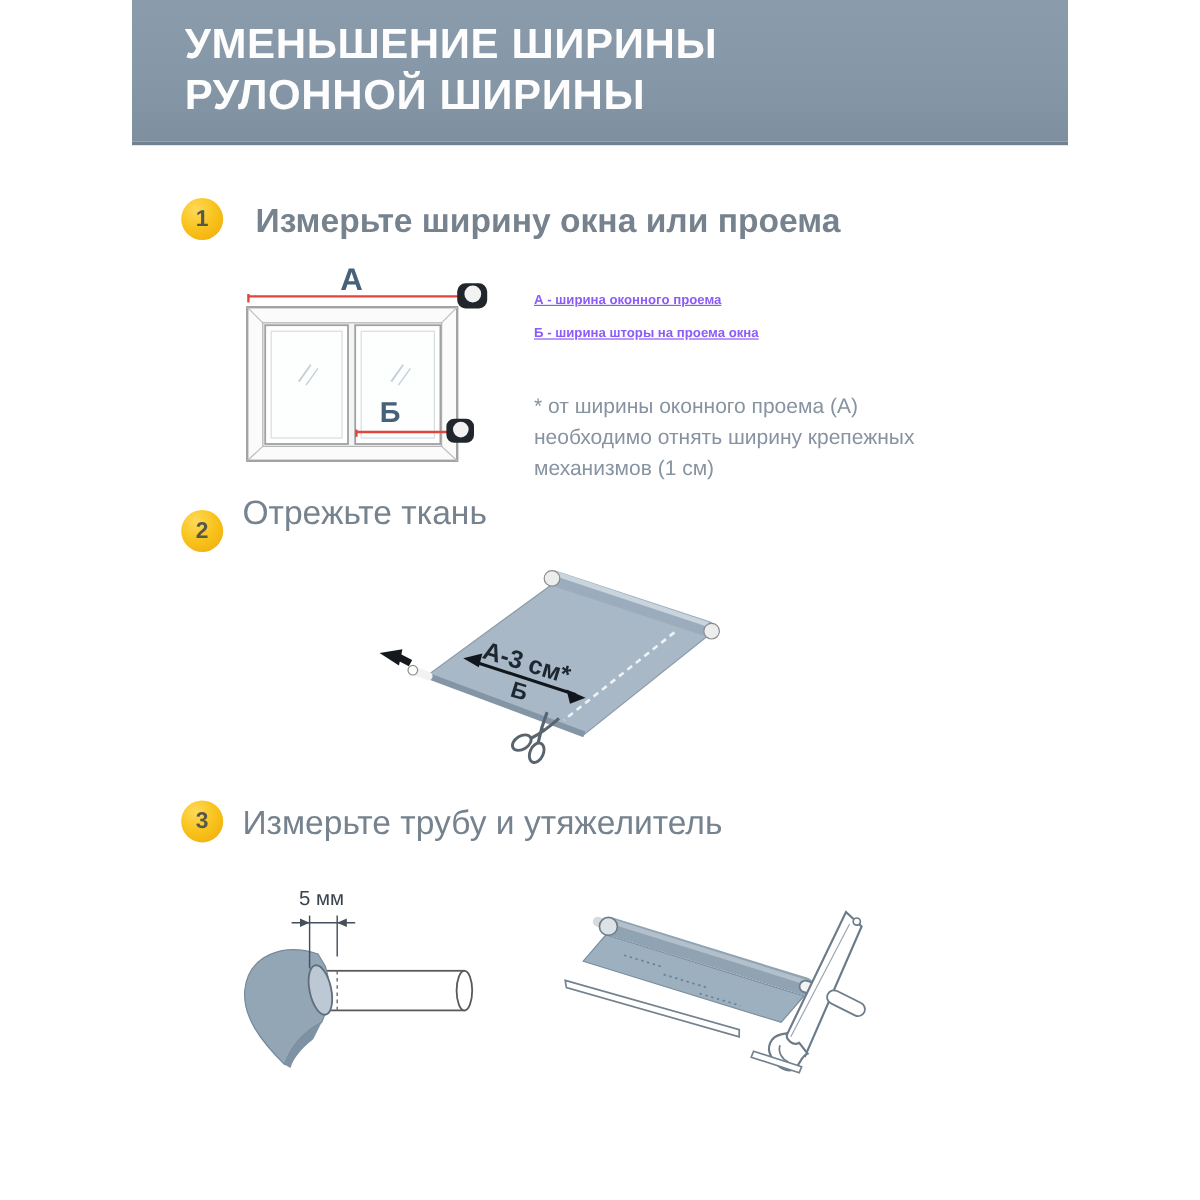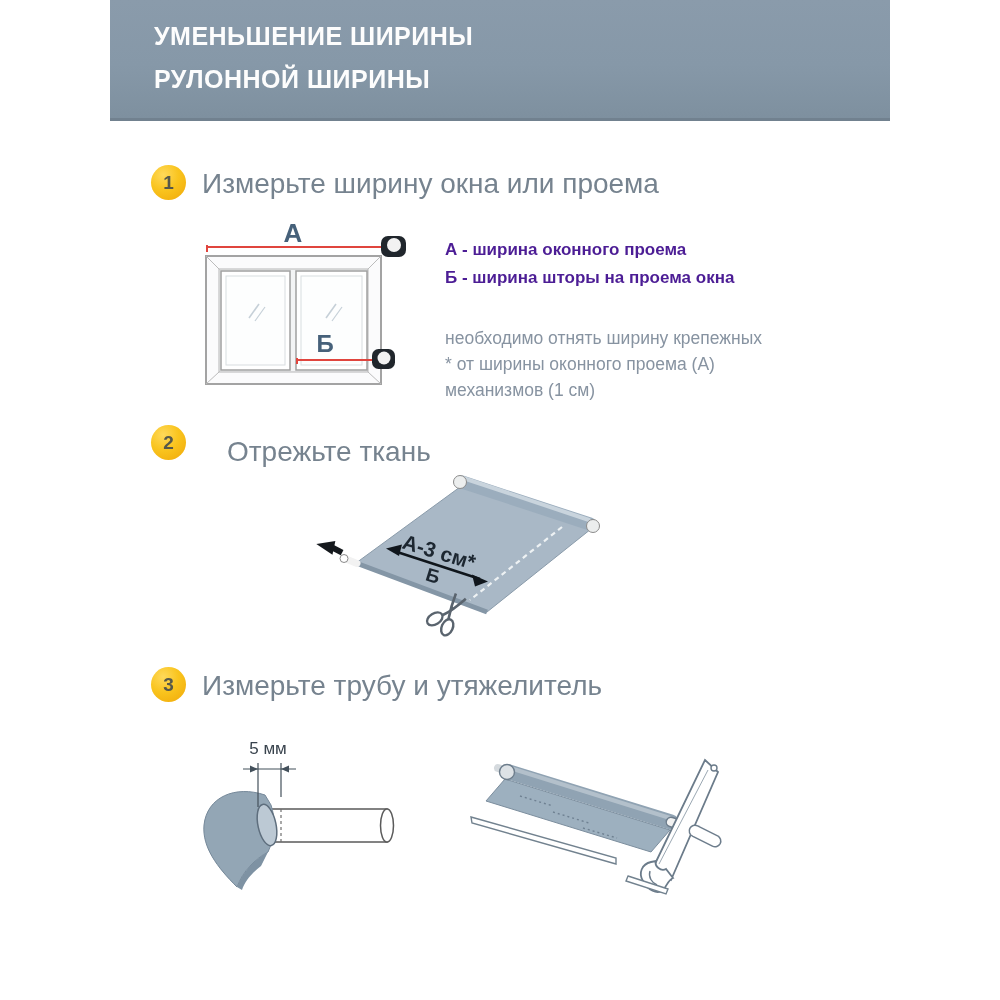--- a/index.html
+++ b/index.html
@@ -13,52 +13,52 @@
 
   
   .header {
     left:110px; top:0; width:780px; height:121px;
     background:linear-gradient(180deg,#8a9bab 0%, #8698a8 55%, #7e909f 100%);
     border-bottom:3px solid #71818f;
     box-sizing:border-box;
     padding:15px 0 0 44px;
   }
   .header .title-line {
-    color:#fdfdfd; font-size:25px; font-weight:700;
+    color:#fdfdfd; font-size:35px; font-weight:700;
     line-height:43px; letter-spacing:0.5px;
   }
 
   
   .step-circle {
     width:35px; height:35px; border-radius:50%;
     background:radial-gradient(circle at 35% 28%, #ffd95a 0%, #f9c41e 45%, #f0a808 100%);
     color:#56584a; font-size:19px; font-weight:700;
     display:flex; align-items:center; justify-content:center;
   }
   .step-title {
     font-size:28px; color:#76838f; white-space:nowrap;
   }
 
-  .legend { font-size:17px; font-weight:700; color:#4c1d95; line-height:28px; }
+  .legend { font-size:11px; font-weight:700; color:#8b5cf6; line-height:28px;text-decoration:underline; }
   .note   { font-size:17.5px; color:#8793a1; line-height:26px; }
 
   svg text { font-family:"Liberation Sans", sans-serif; }
 </style>
 </head>
 <body>
 
 <div class="abs header">
   <div class="title-line">УМЕНЬШЕНИЕ ШИРИНЫ</div>
   <div class="title-line">РУЛОННОЙ ШИРИНЫ</div>
 </div>
 
 <div class="abs step-circle" style="left:151px; top:165px;">
   <span>1</span>
 </div>
-<div class="abs step-title" style="left:202px; top:168px;">Измерьте ширину окна или проема</div>
+<div class="abs step-title" style="left:213px; top:168px;font-weight:bold;">Измерьте ширину окна или проема</div>
 
 <svg class="abs" style="left:195px; top:220px;" width="245" height="190" viewBox="0 0 245 190">
 
   <rect x="11" y="36" width="175" height="128" fill="#fbfbfc" stroke="#a3a3a3" stroke-width="2"></rect>
   <line x1="11" y1="36" x2="24" y2="49" stroke="#bcbcbc" stroke-width="1"></line>
   <line x1="186" y1="36" x2="173" y2="49" stroke="#bcbcbc" stroke-width="1"></line>
   <line x1="11" y1="164" x2="24" y2="152" stroke="#bcbcbc" stroke-width="1"></line>
   <line x1="186" y1="164" x2="173" y2="152" stroke="#bcbcbc" stroke-width="1"></line>
   <rect x="24" y="49" width="149" height="103" fill="#f3f4f5" stroke="#b5b5b5" stroke-width="1"></rect>
 
@@ -92,29 +92,29 @@
     <circle cx="189" cy="138" r="6.5" fill="#f2f2f2"></circle>
   </g>
 </svg>
 
 <div class="abs legend" style="left:445px; top:236px;">
   <div>А - ширина оконного проема</div>
   <div>Б - ширина шторы на проема окна</div>
 </div>
 
 <div class="abs note" style="left:445px; top:325px;">
+  <div>* от ширины оконного проема (А)</div>
   <div>необходимо отнять ширину крепежных</div>
-  <div>* от ширины оконного проема (А)</div>
   <div>механизмов (1 см)</div>
 </div>
 
 <div class="abs step-circle" style="left:151px; top:425px;">
   <span>2</span>
 </div>
-<div class="abs step-title" style="left:202px; top:436px;margin-left:25px;">Отрежьте ткань</div>
+<div class="abs step-title" style="left:202px; top:412px;">Отрежьте ткань</div>
 
 <svg class="abs" style="left:310px; top:460px;" width="330" height="195" viewBox="0 0 330 195">
 
   <polygon points="150,27 281,69 177,152 46,103" fill="#a9b8c6" stroke="#8a9baa" stroke-width="1"></polygon>
 
   <g>
     <line x1="152" y1="22" x2="280" y2="64" stroke="#9badbd" stroke-width="13" stroke-linecap="round"></line>
     <line x1="153" y1="18" x2="279" y2="60" stroke="#c9d4dd" stroke-width="4" stroke-linecap="round"></line>
     <circle cx="150" cy="22" r="6.5" fill="#eceeee" stroke="#8b8b8b" stroke-width="1"></circle>
     <circle cx="283" cy="66" r="6.5" fill="#eceeee" stroke="#8b8b8b" stroke-width="1"></circle>

